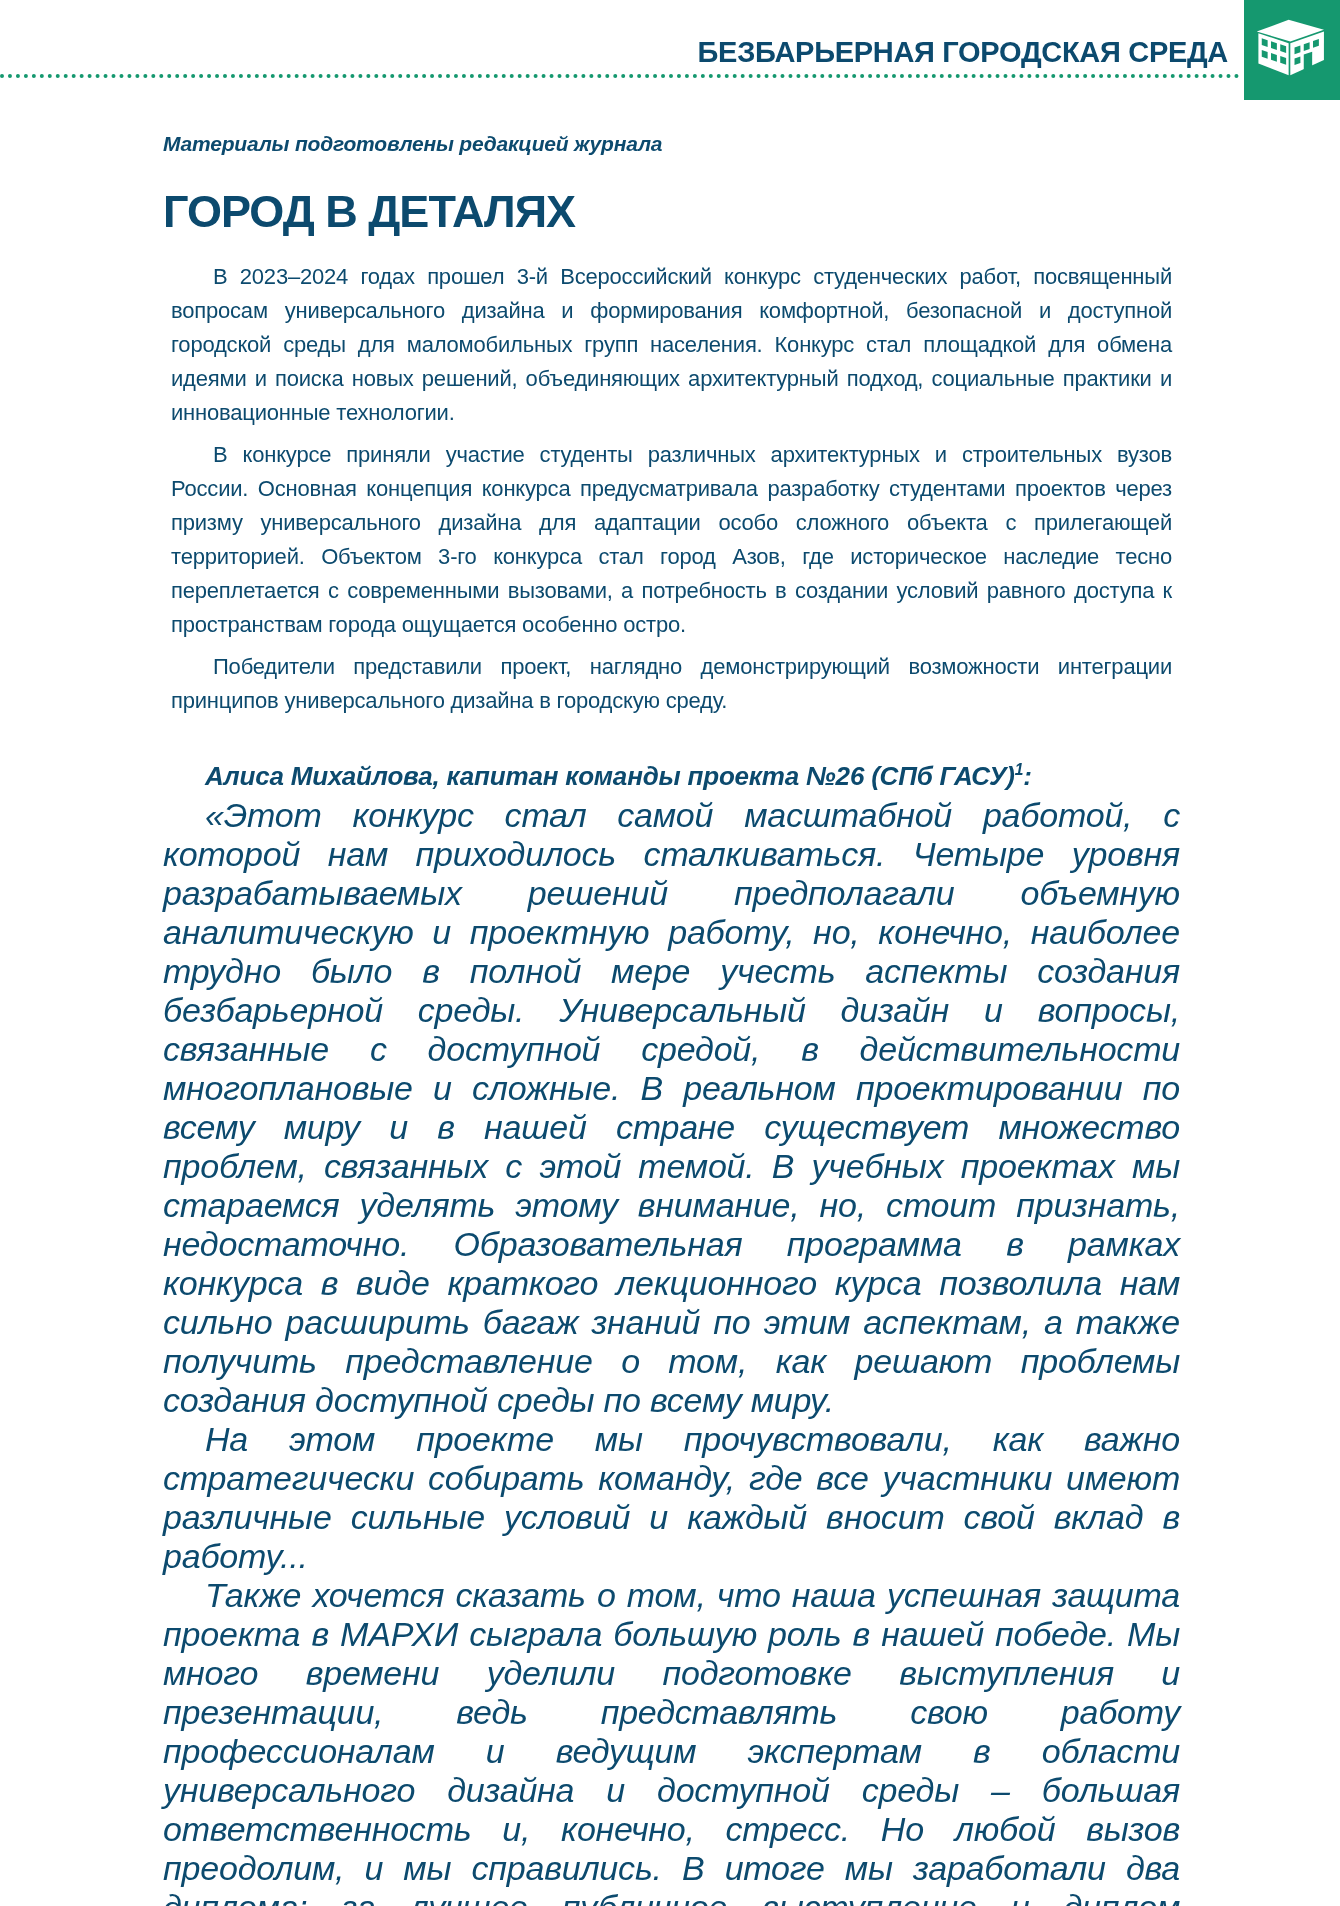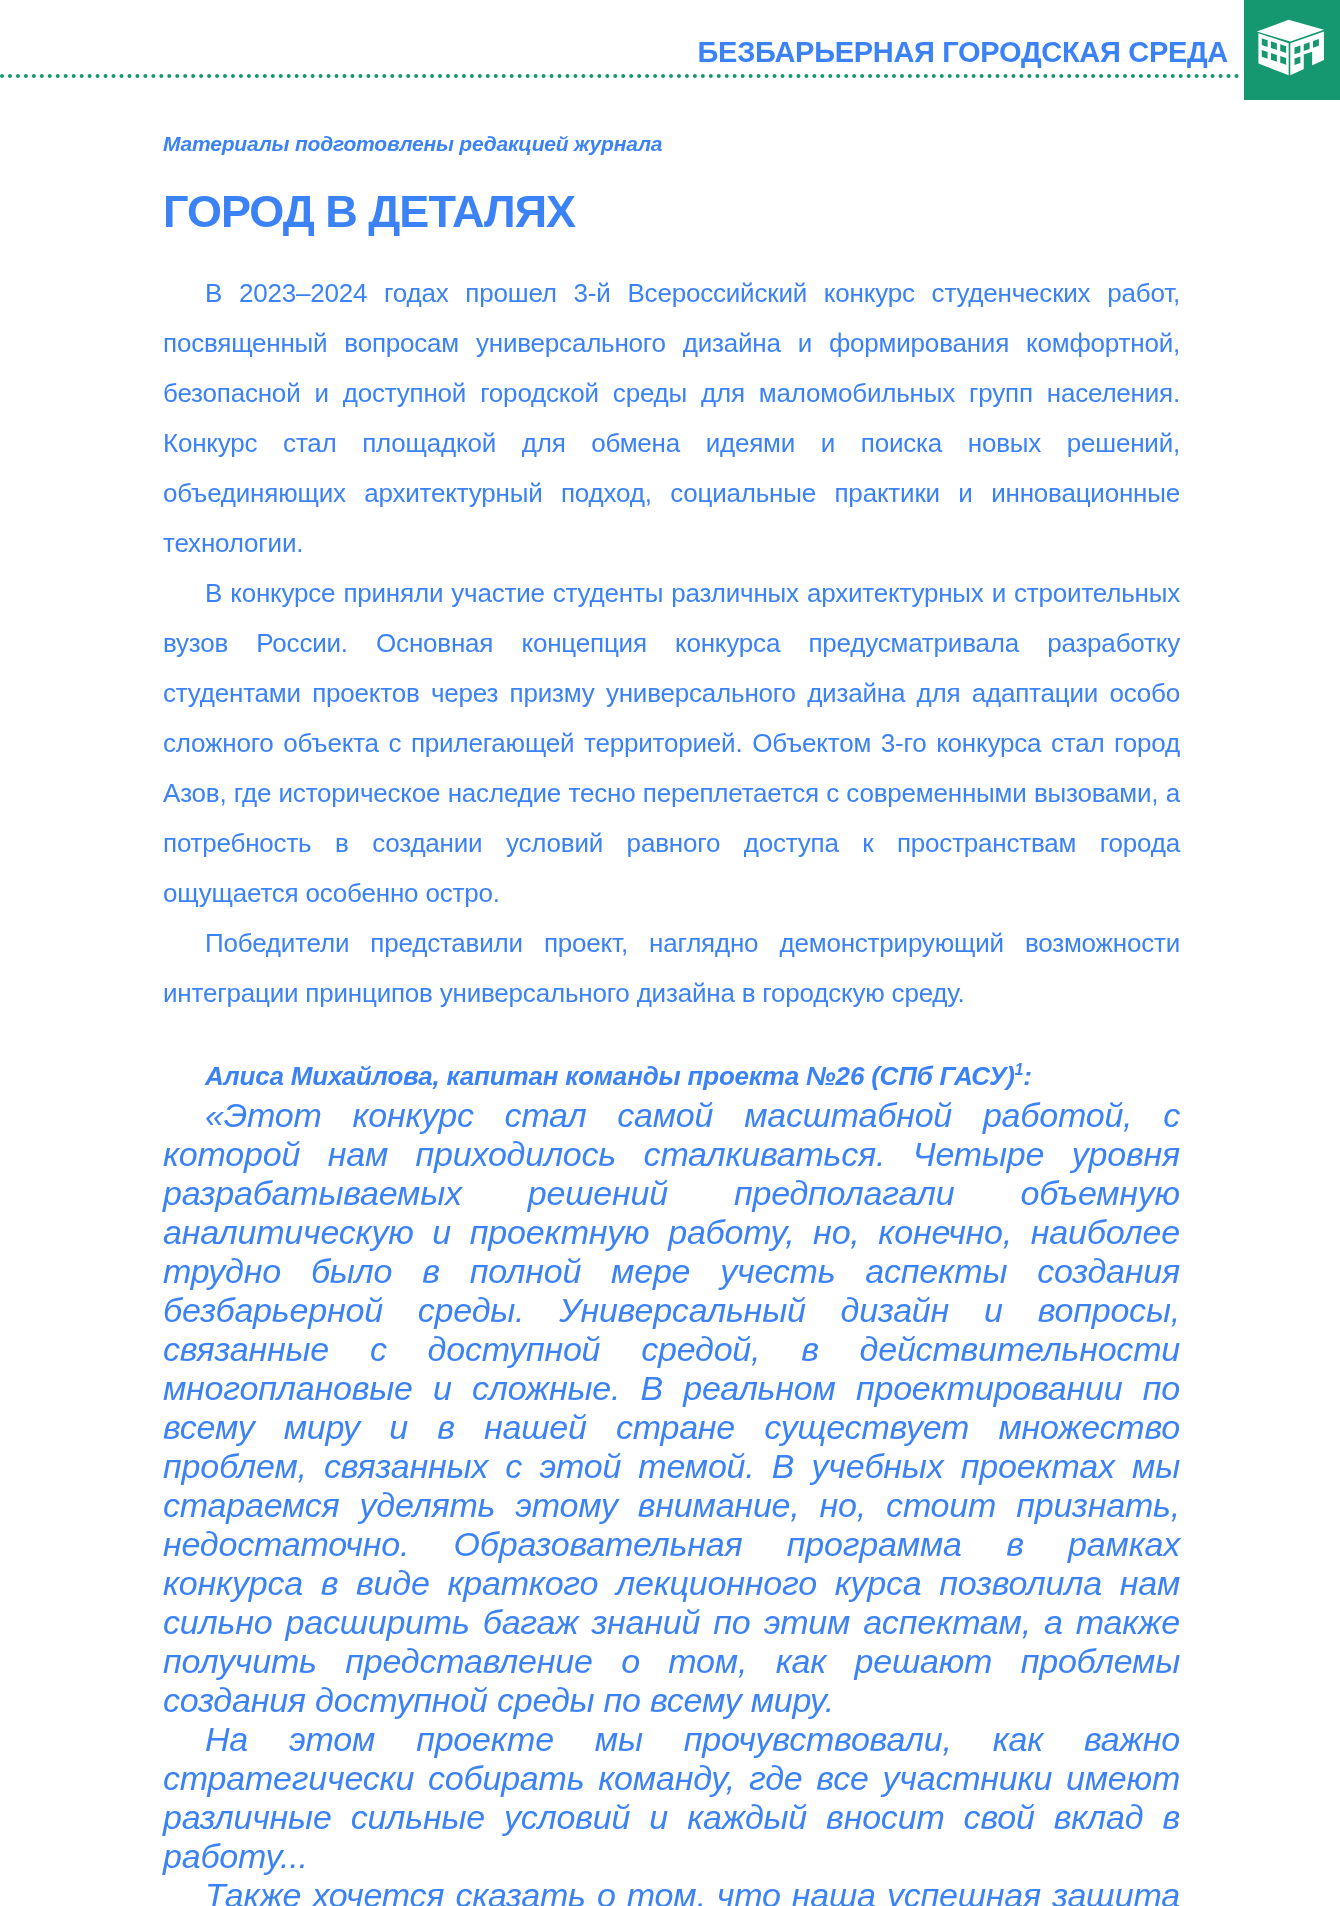--- a/index.html
+++ b/index.html
@@ -4,21 +4,21 @@
 <style>
   html, body { margin: 0; padding: 0; background: #ffffff; }
   * { box-sizing: border-box; }
 
   .page {
     position: relative;
     width: 1340px;
     height: 1906px;
     margin: 0 auto;
     background: #ffffff;
-    color: #3b82f6;
+    color: #0c4a6e;
     font-family: "Liberation Sans", "DejaVu Sans", sans-serif;
     display: flex;
     flex-direction: column;
     overflow: hidden;
   }
 
   
   .header { position: relative; height: 100px; flex: 0 0 auto; }
   .header-title {
     position: absolute;
@@ -55,29 +55,29 @@
     padding: 32px 160px 9px 163px;
   }
   .byline {
     margin: 0 0 30px 0;
     font-size: 21px;
     font-style: italic;
     font-weight: bold;
     letter-spacing: -0.2px;
   }
   .page-title {
-    margin: 0 0 30px 0;
+    margin: 0 0 22px 0;
     font-size: 45px;
     font-weight: bold;
     letter-spacing: -1px;
   }
   .body-par {
-    margin: 0;
-    font-size: 26px;
-    line-height: 50px;
+    margin: 8px;
+    font-size: 22px;
+    line-height: 34px;
     text-align: justify;
     text-indent: 42px;
     letter-spacing: -0.2px;
   }
   .quote-heading {
     margin: 39px 0 0 0;
     font-size: 26px;
     line-height: 39px;
     font-weight: bold;
     font-style: italic;

